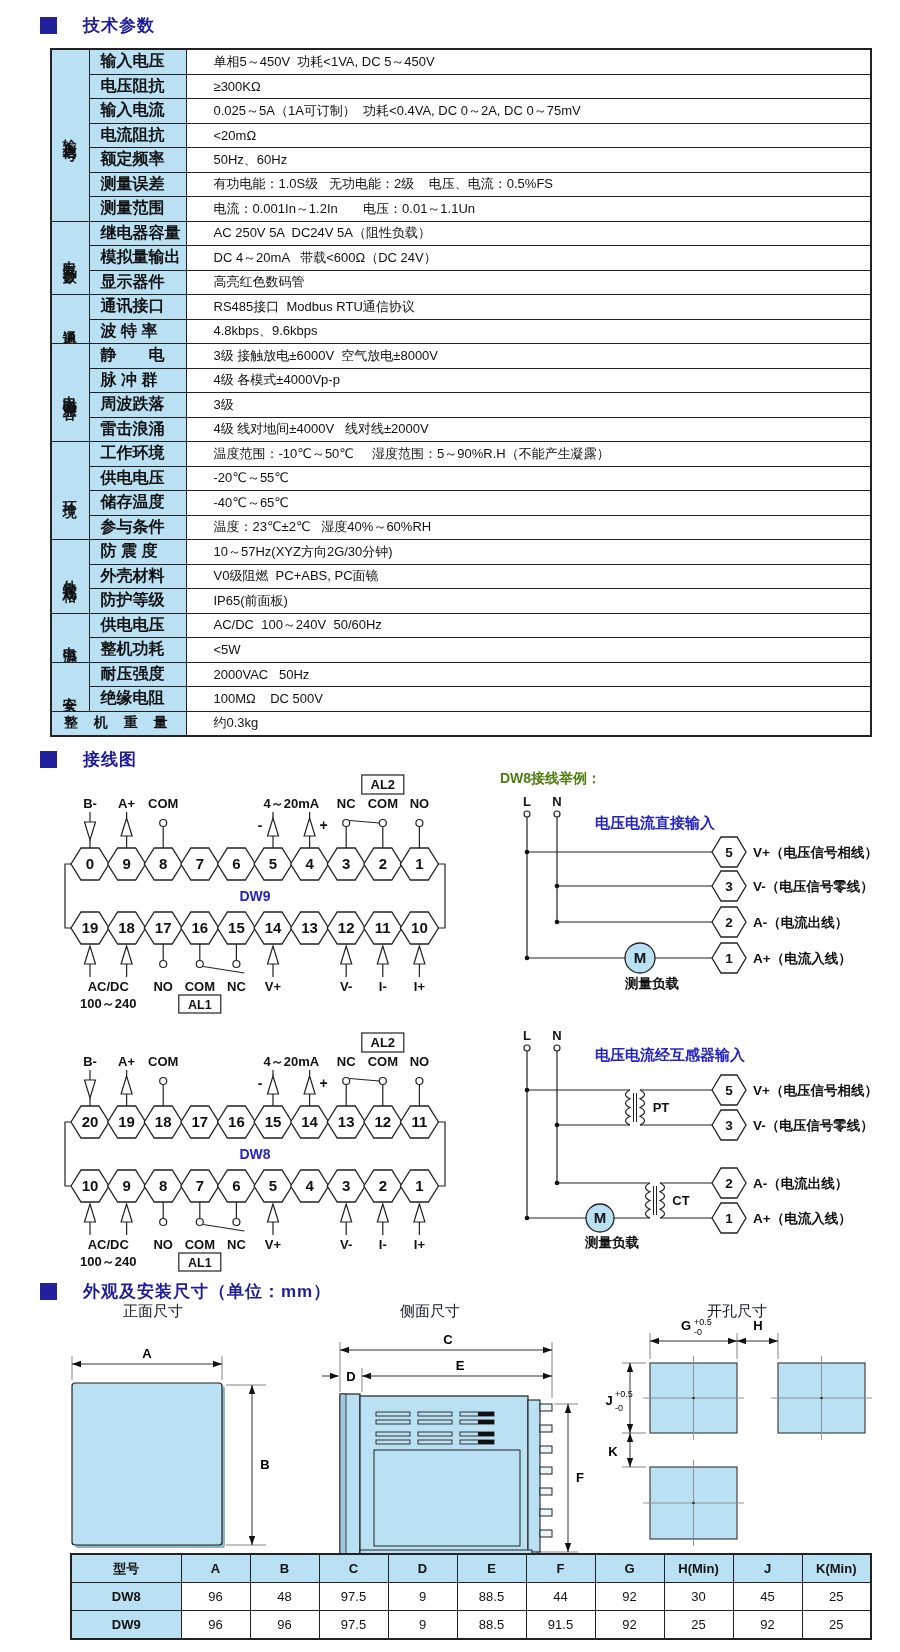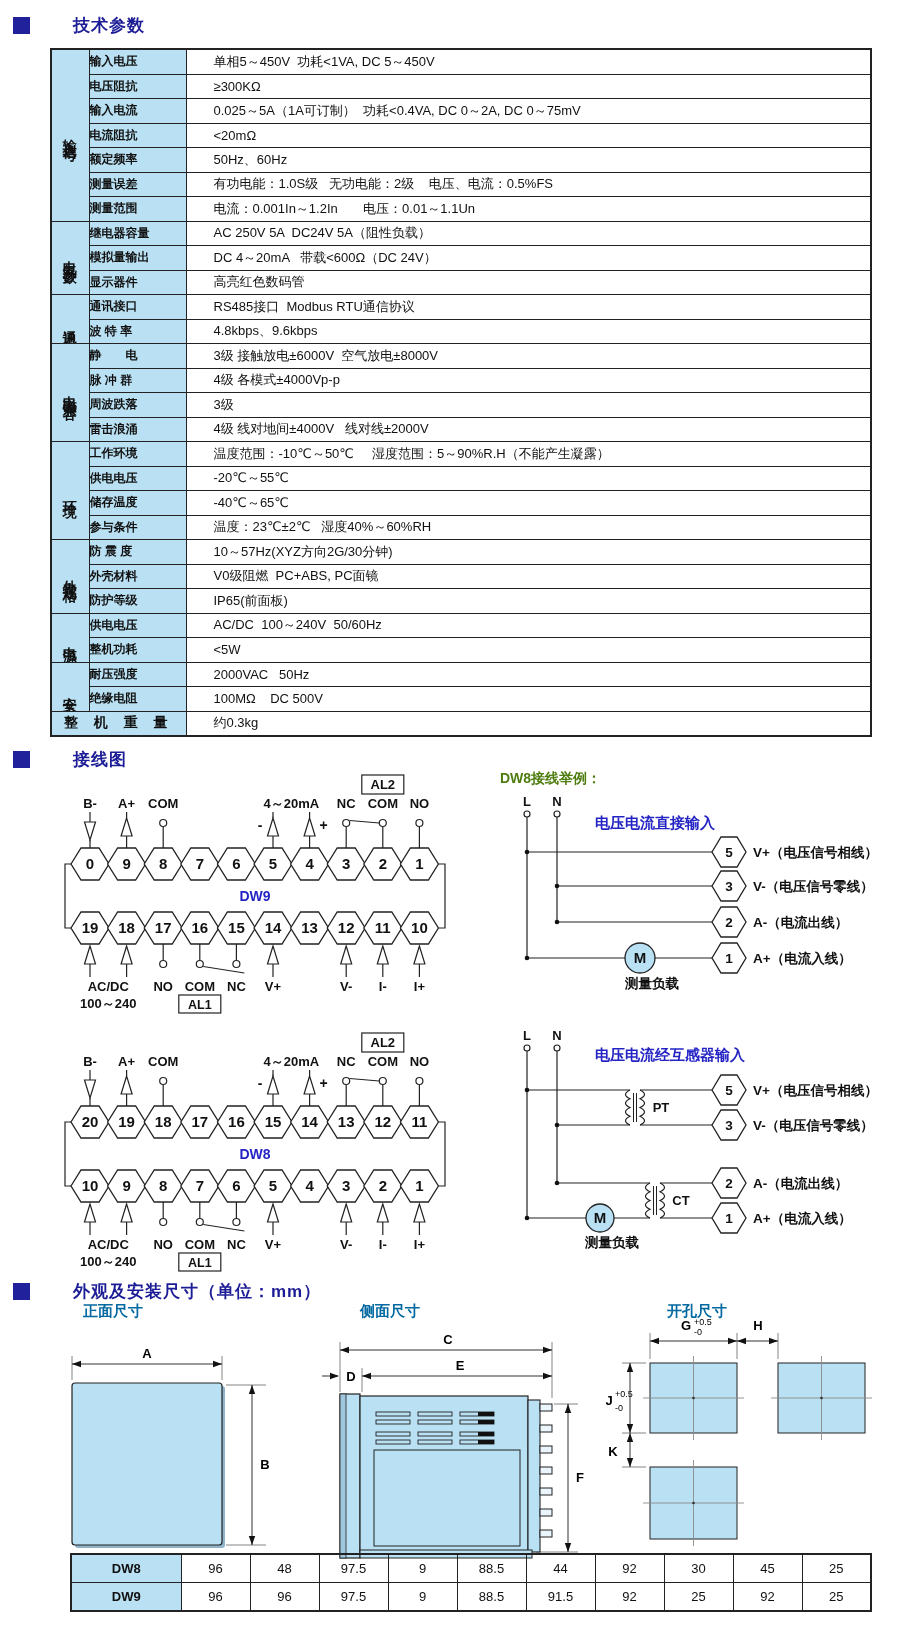--- a/index.html
+++ b/index.html
@@ -1,34 +1,34 @@
 <!DOCTYPE html>
 <html><head>
 <meta charset="utf-8">
 <style>
   html,body{margin:0;padding:0;background:#fff;}
   body{width:900px;height:1652px;position:relative;font-family:"Liberation Sans","DejaVu Sans",sans-serif;color:#111;}
   .abs{position:absolute;}
-  .sec-head{position:absolute;display:flex;align-items:center;gap:43px;left:13px;}
+  .sec-head{position:absolute;display:flex;align-items:center;gap:26px;left:40px;}
   .sq{width:17px;height:17px;background:#21219b;flex:0 0 auto;}
   .sec-title{font-size:17px;font-weight:bold;color:#1c1c96;letter-spacing:1px;white-space:pre;}
   
   #spec-wrap{position:absolute;left:50px;top:48px;}
   #spec-wrap table{border-collapse:collapse;table-layout:fixed;width:820px;border:2px solid #222;}
   #spec-wrap td{border:1px solid #222;font-size:13px;height:23.5px;padding:0;overflow:hidden;}
   #spec-wrap td.cat{background:#b9e0f3;text-align:center;font-weight:bold;vertical-align:middle;}
   #spec-wrap td.cat span{writing-mode:vertical-lr;text-orientation:upright;letter-spacing:3px;display:inline-block;font-size:14px;}
-  #spec-wrap td.lbl{background:#b9e0f3;font-weight:bold;white-space:pre;font-size:12px;}
+  #spec-wrap td.lbl{background:#b9e0f3;font-weight:bold;padding-left:11px;white-space:pre;font-size:16px;}
   #spec-wrap td.val{background:#fff;padding-left:27px;white-space:pre;}
   #spec-wrap td.wlbl{background:#b9e0f3;font-weight:bold;text-align:center;letter-spacing:6px;font-size:14px;margin-left:36px;}
   
   .wire-title{position:absolute;font-size:14px;font-weight:bold;color:#4d7c0f;white-space:pre;}
   svg text{font-family:"Liberation Sans","DejaVu Sans",sans-serif;}
   
-  .dim-sub{position:absolute;width:140px;text-align:left;font-size:15px;font-weight:bold;color:#0369a1;}
+  .dim-sub{position:absolute;width:140px;text-align:center;font-size:15px;font-weight:normal;color:#0f172a;}
   
   #dim-wrap{position:absolute;left:70px;top:1553px;}
   #dim-wrap table{border-collapse:collapse;table-layout:fixed;width:800px;border:2px solid #222;}
   #dim-wrap td{border:1px solid #222;font-size:13px;height:27px;text-align:center;padding:0;}
   #dim-wrap td.hd{background:#b9e0f3;font-weight:bold;}
   #dim-wrap td.model{background:#b9e0f3;font-weight:bold;}
 </style>
 </head>
 <body>
 
@@ -650,20 +650,33 @@
         <col style="width:69px">
         <col style="width:69px">
         <col style="width:69px">
         <col style="width:69px">
         <col style="width:69px">
         <col style="width:69px">
         <col style="width:69px">
       </colgroup>
       <tbody>
         <tr>
+          <td class="hd">型号</td>
+          <td class="hd">A</td>
+          <td class="hd">B</td>
+          <td class="hd">C</td>
+          <td class="hd">D</td>
+          <td class="hd">E</td>
+          <td class="hd">F</td>
+          <td class="hd">G</td>
+          <td class="hd">H(Min)</td>
+          <td class="hd">J</td>
+          <td class="hd">K(Min)</td>
+        </tr>
+        <tr>
           <td class="model">DW8</td>
           <td>96</td>
           <td>48</td>
           <td>97.5</td>
           <td>9</td>
           <td>88.5</td>
           <td>44</td>
           <td>92</td>
           <td>30</td>
           <td>45</td>

